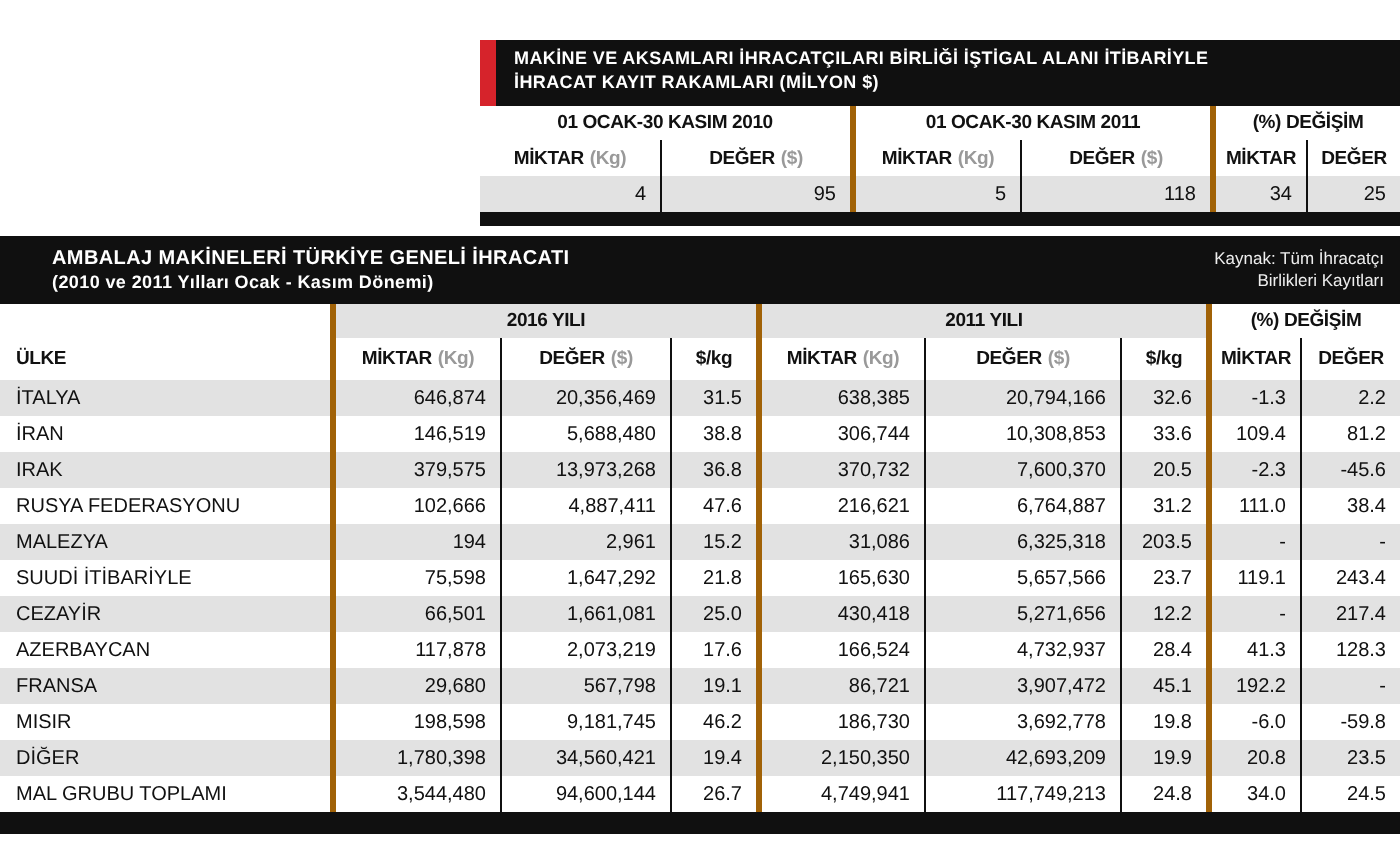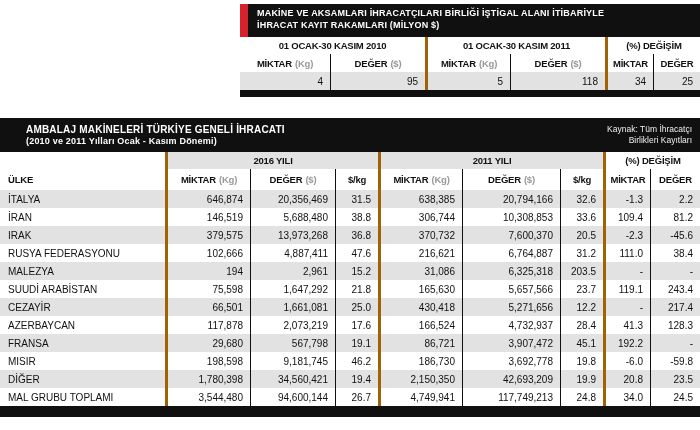--- a/index.html
+++ b/index.html
@@ -11,21 +11,21 @@
   .endbar { background:#101010; }
   .c { display:flex; align-items:center; overflow:hidden; white-space:nowrap; }
   .num { justify-content:flex-end; padding-right:7px; font-size:10px; }
   .hdr { justify-content:center; font-weight:bold; font-size:9.5px; letter-spacing:-0.2px; }
   .unit { color:#999; font-weight:bold; margin-left:3px; }
   .bl1 { border-left:1px solid #101010; }
   .bl3 { border-left:3px solid #a16207; }
   .gray { background:#e2e2e2; }
 
   
-  .top-section { position:absolute; left:240px; top:4px; width:460px; }
+  .top-section { position:absolute; left:240px; top:20px; width:460px; }
   .top-band { height:33px; }
   .redbar { width:8px; background:#d6232b; flex:0 0 8px; }
   .top-band .ttl { padding:3px 0 0 9px; font-size:9px; font-weight:bold; line-height:1.35; letter-spacing:0.2px; }
   .tgrid-row { display:grid; grid-template-columns:90px 95px 85px 95px 48px 47px; }
   .tgroup-row { display:grid; grid-template-columns:185px 180px 95px; height:17px; }
   .trow { height:18px; }
   .tsub { height:18px; }
   .top-endbar { height:7px; }
 
   
@@ -193,21 +193,21 @@
         <div class="c num bl1">2,961</div>
         <div class="c num bl1">15.2</div>
         <div class="c num bl3">31,086</div>
         <div class="c num bl1">6,325,318</div>
         <div class="c num bl1">203.5</div>
         <div class="c num bl3">-</div>
         <div class="c num bl1">-</div>
       </div>
 
       <div class="bgrid brow">
-        <div class="c country">SUUDİ ARABİSTAN</div>
+        <div class="c country">SUUDİ İTİBARİYLE</div>
         <div class="c num bl3">75,598</div>
         <div class="c num bl1">1,647,292</div>
         <div class="c num bl1">21.8</div>
         <div class="c num bl3">165,630</div>
         <div class="c num bl1">5,657,566</div>
         <div class="c num bl1">23.7</div>
         <div class="c num bl3">119.1</div>
         <div class="c num bl1">243.4</div>
       </div>
 

